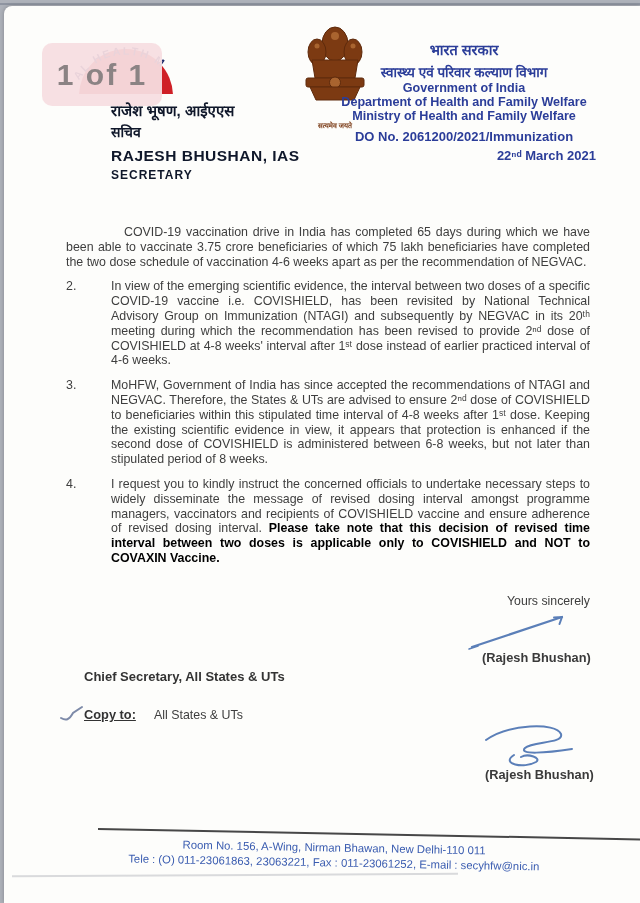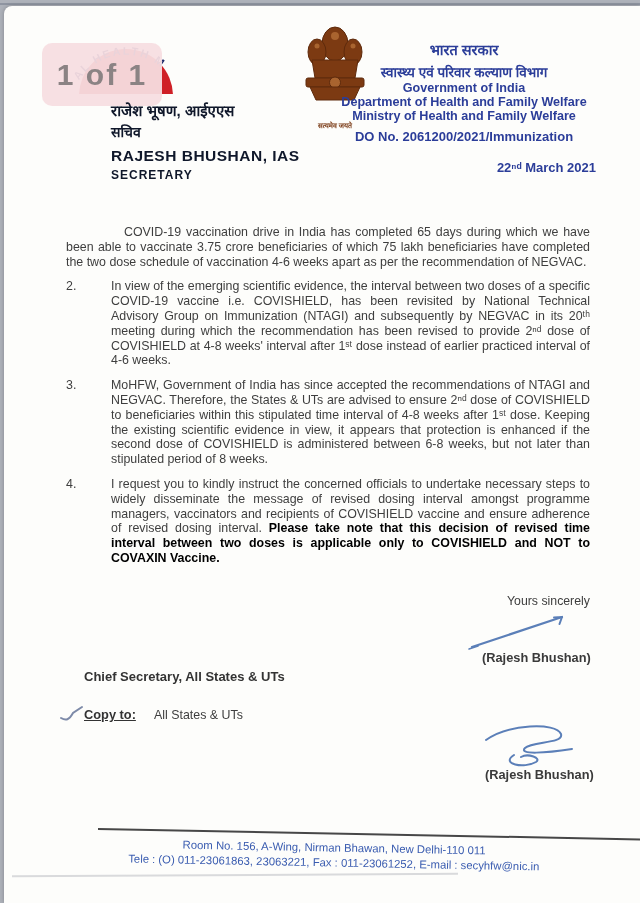--- a/index.html
+++ b/index.html
@@ -28,21 +28,21 @@
   
   .emblem { position:absolute; left:288px; top:12px; width:86px; text-align:center; }
   .emblem-caption { font-size:7px; color:#7a3a15; font-weight:bold; margin-top:1px; }
 
   
   .head-right { position:absolute; left:328px; top:33px; width:264px; text-align:center; color:#2b3d99; }
   .head-right .hi1 { font-size:14.5px; font-weight:bold; }
   .head-right .hi2, .head-right .hi3 { font-size:13.5px; font-weight:bold; margin-top:4px; white-space:nowrap; }
   .head-right .en { font-size:12.6px; font-weight:bold; margin-top:0; white-space:nowrap; }
   .head-right .do-line { font-size:13px; font-weight:bold; margin-top:6px; text-align:center; white-space:nowrap; }
-  .head-right .date-line { font-size:13px; font-weight:bold; text-align:right; margin-top:16px; }
+  .head-right .date-line { font-size:13px; font-weight:bold; text-align:right; margin-top:4px; }
 
   
   .letter-body { position:absolute; left:62px; top:219px; width:524px; color:#3e3e3e;
                  font-size:12.4px; line-height:14.8px; text-align:justify; }
   .letter-body p { margin-bottom:10px; }
   .letter-body p.first { text-indent:58px; }
   .letter-body p.numbered { padding-left:45px; text-indent:-45px; }
   .letter-body .num { display:inline-block; width:45px; text-indent:0; }
   .letter-body strong { color:#000000; }
 

